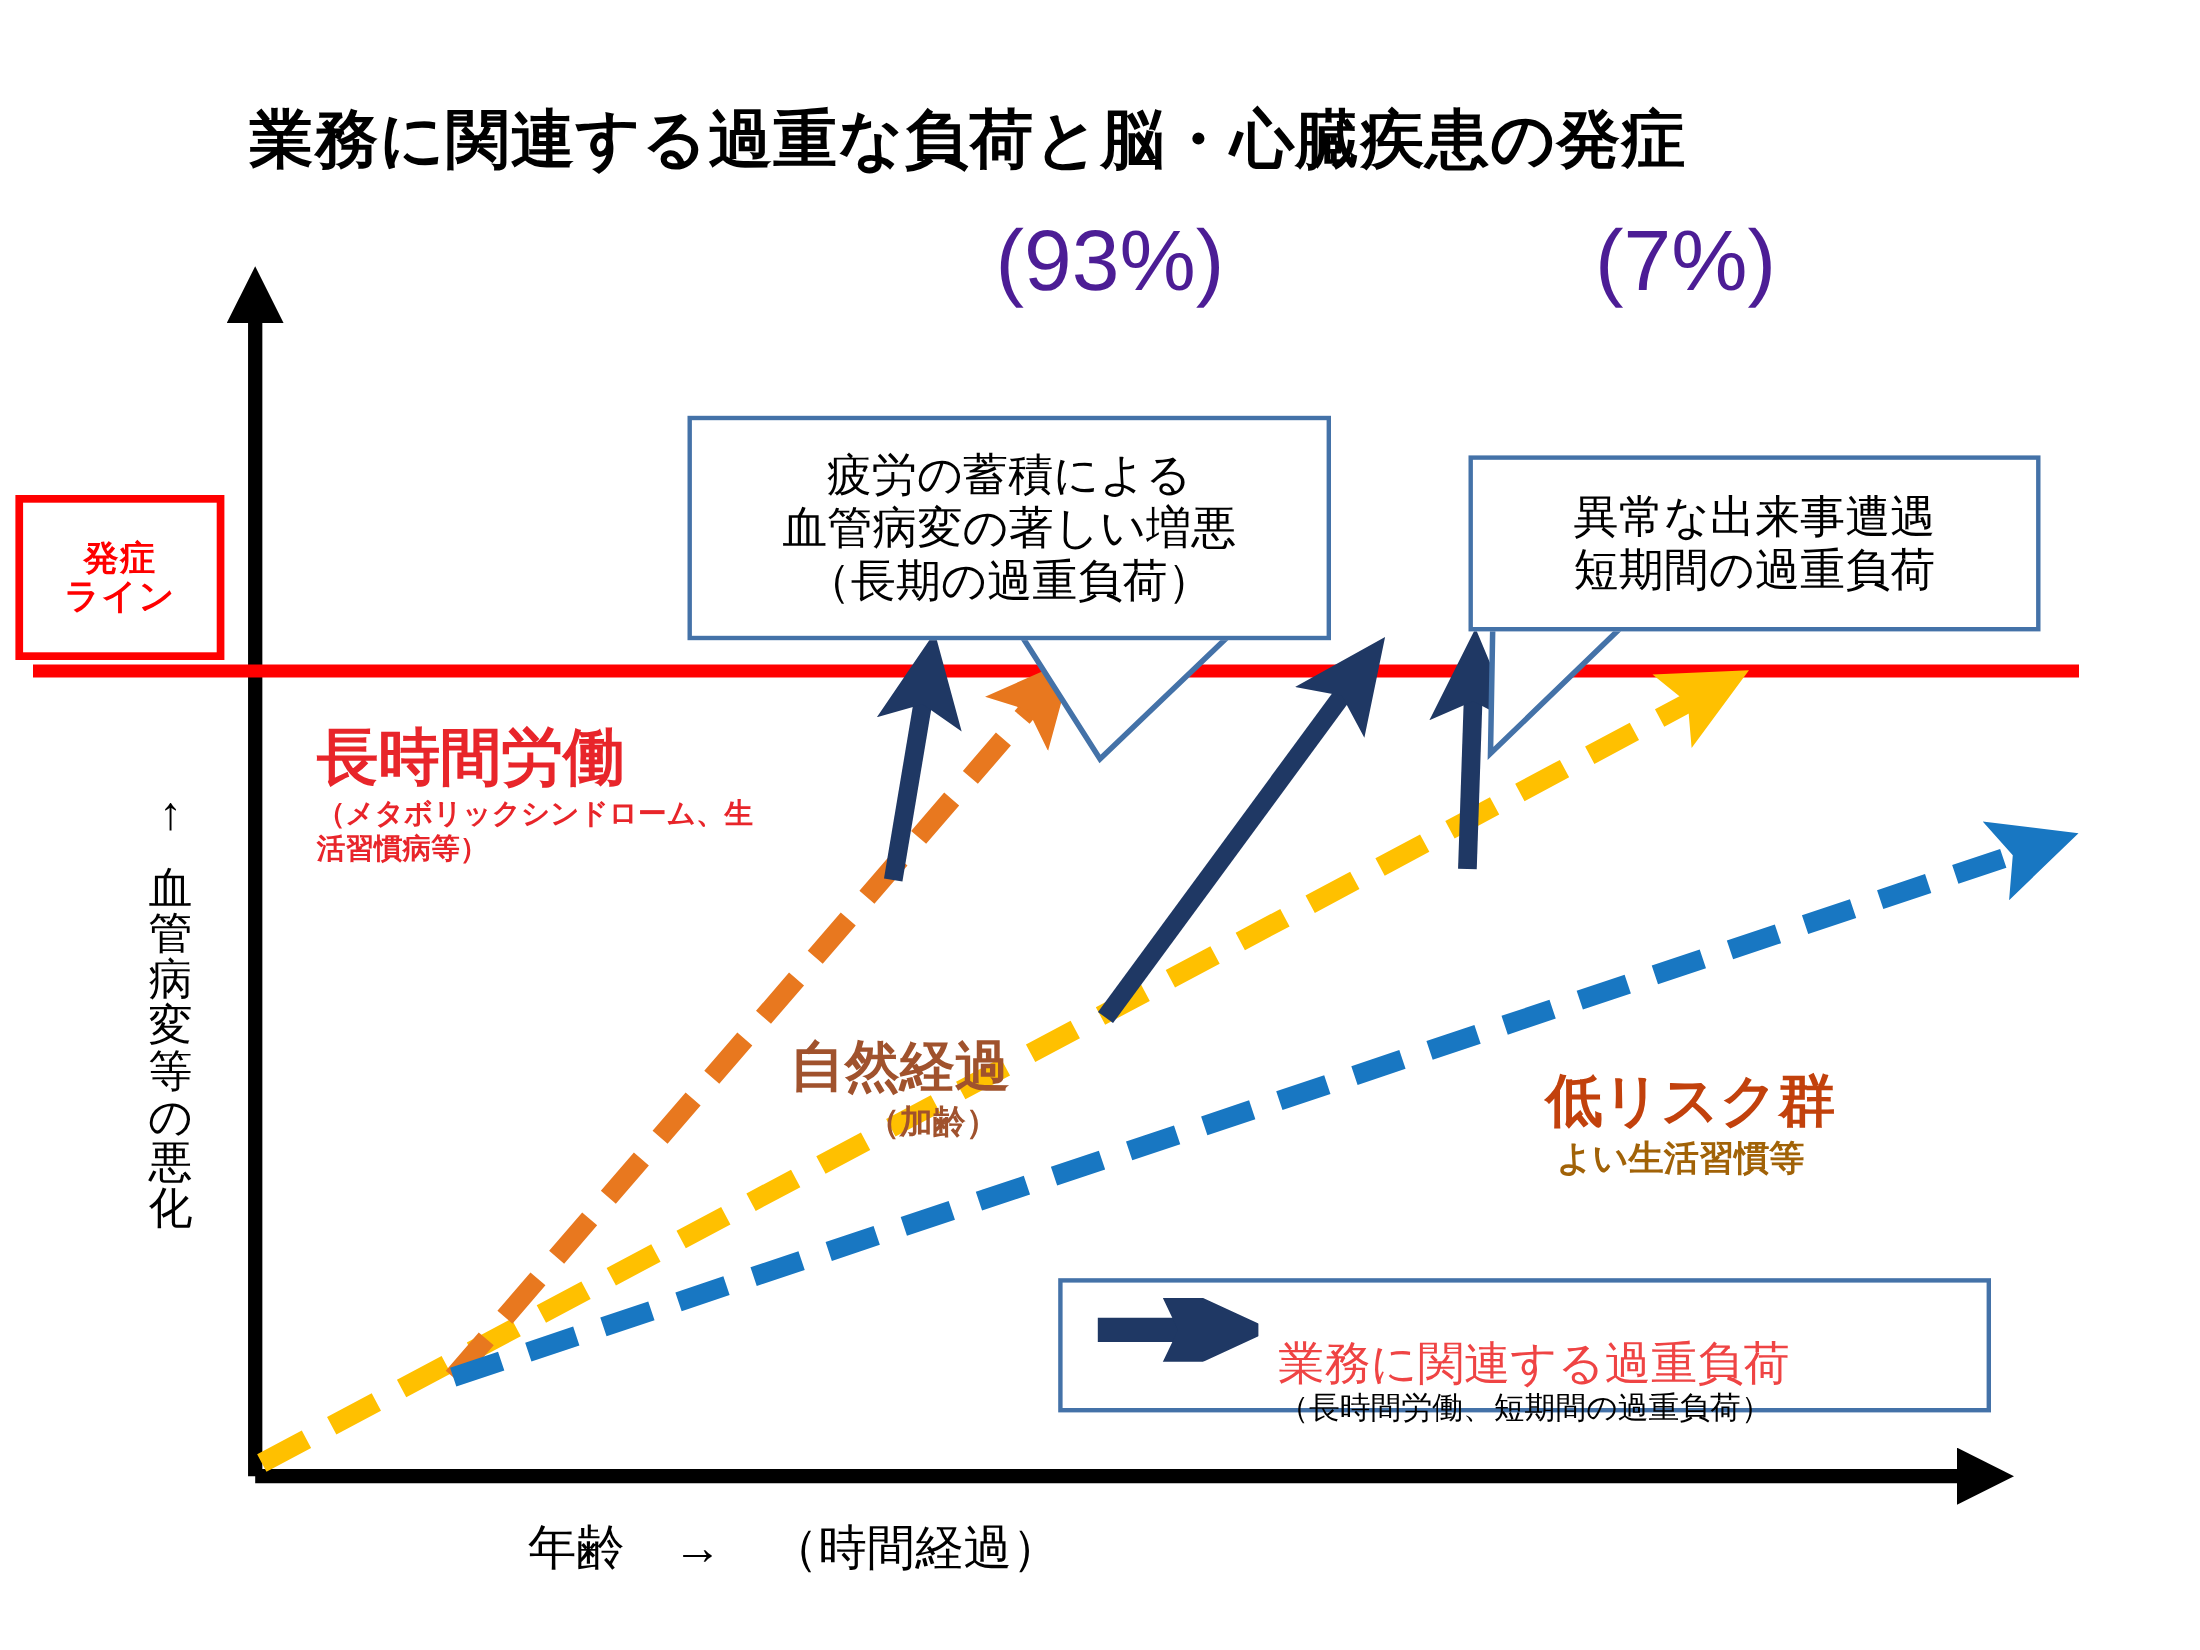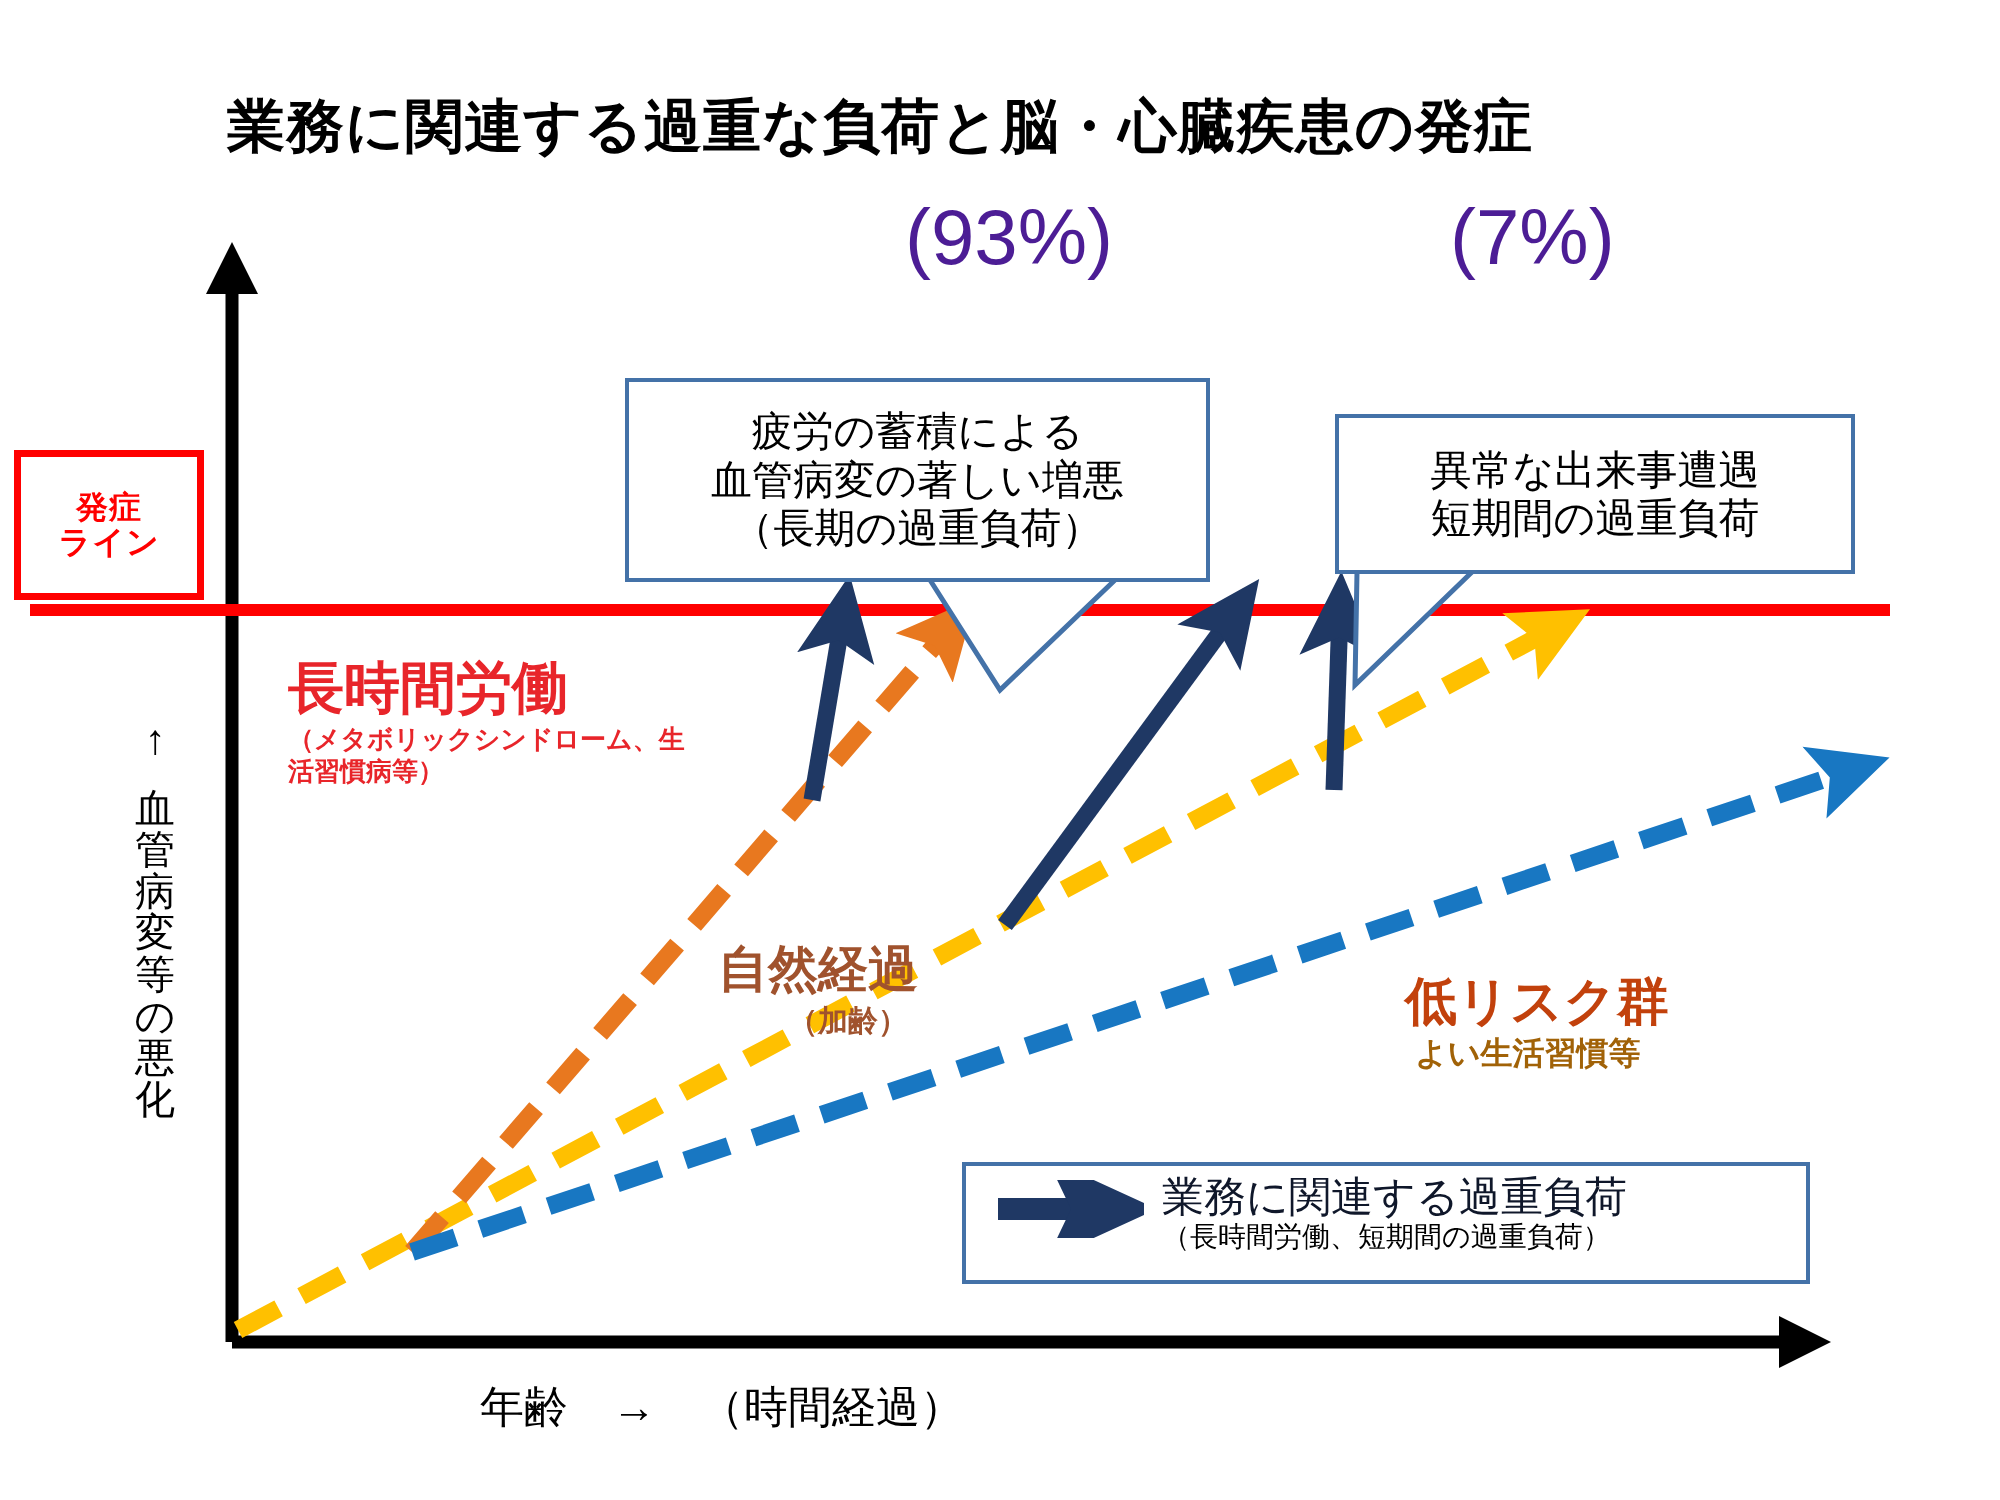--- a/index.html
+++ b/index.html
@@ -56,21 +56,21 @@
   #grp-low .main{font-size:52px;font-weight:bold;color:#c2410c;line-height:1;display:block;}
   #grp-low .sub{font-size:32px;font-weight:bold;color:#a16207;line-height:1;display:block;margin-top:10px;margin-left:10px;}
 
   
   .legend{
     position:absolute;left:962px;top:1162px;width:848px;height:122px;
     border:4px solid #4472A8;background:#ffffff;box-sizing:border-box;
   }
   .legend .row{position:absolute;left:28px;top:14px;display:flex;align-items:center;}
   .legend .lbl{position:absolute;left:196px;top:8px;}
-  .legend .lbl .l1{display:block;font-size:42px;color:#0f172a;line-height:1.1;white-space:nowrap;}
+  .legend .lbl .l1{display:block;font-size:42px;color:#ef4444;line-height:1.1;white-space:nowrap;margin-top:43px;}
   .legend .lbl .l2{display:block;font-size:28px;color:#000;line-height:1.1;white-space:nowrap;margin-top:2px;}
 
   
   .xaxis-label{
     position:absolute;left:480px;top:1378px;font-size:44px;color:#000;white-space:nowrap;
   }
   .yaxis-label{
     position:absolute;left:120px;top:718px;width:70px;font-size:40px;color:#000;
     line-height:1.04;text-align:center;
   }

